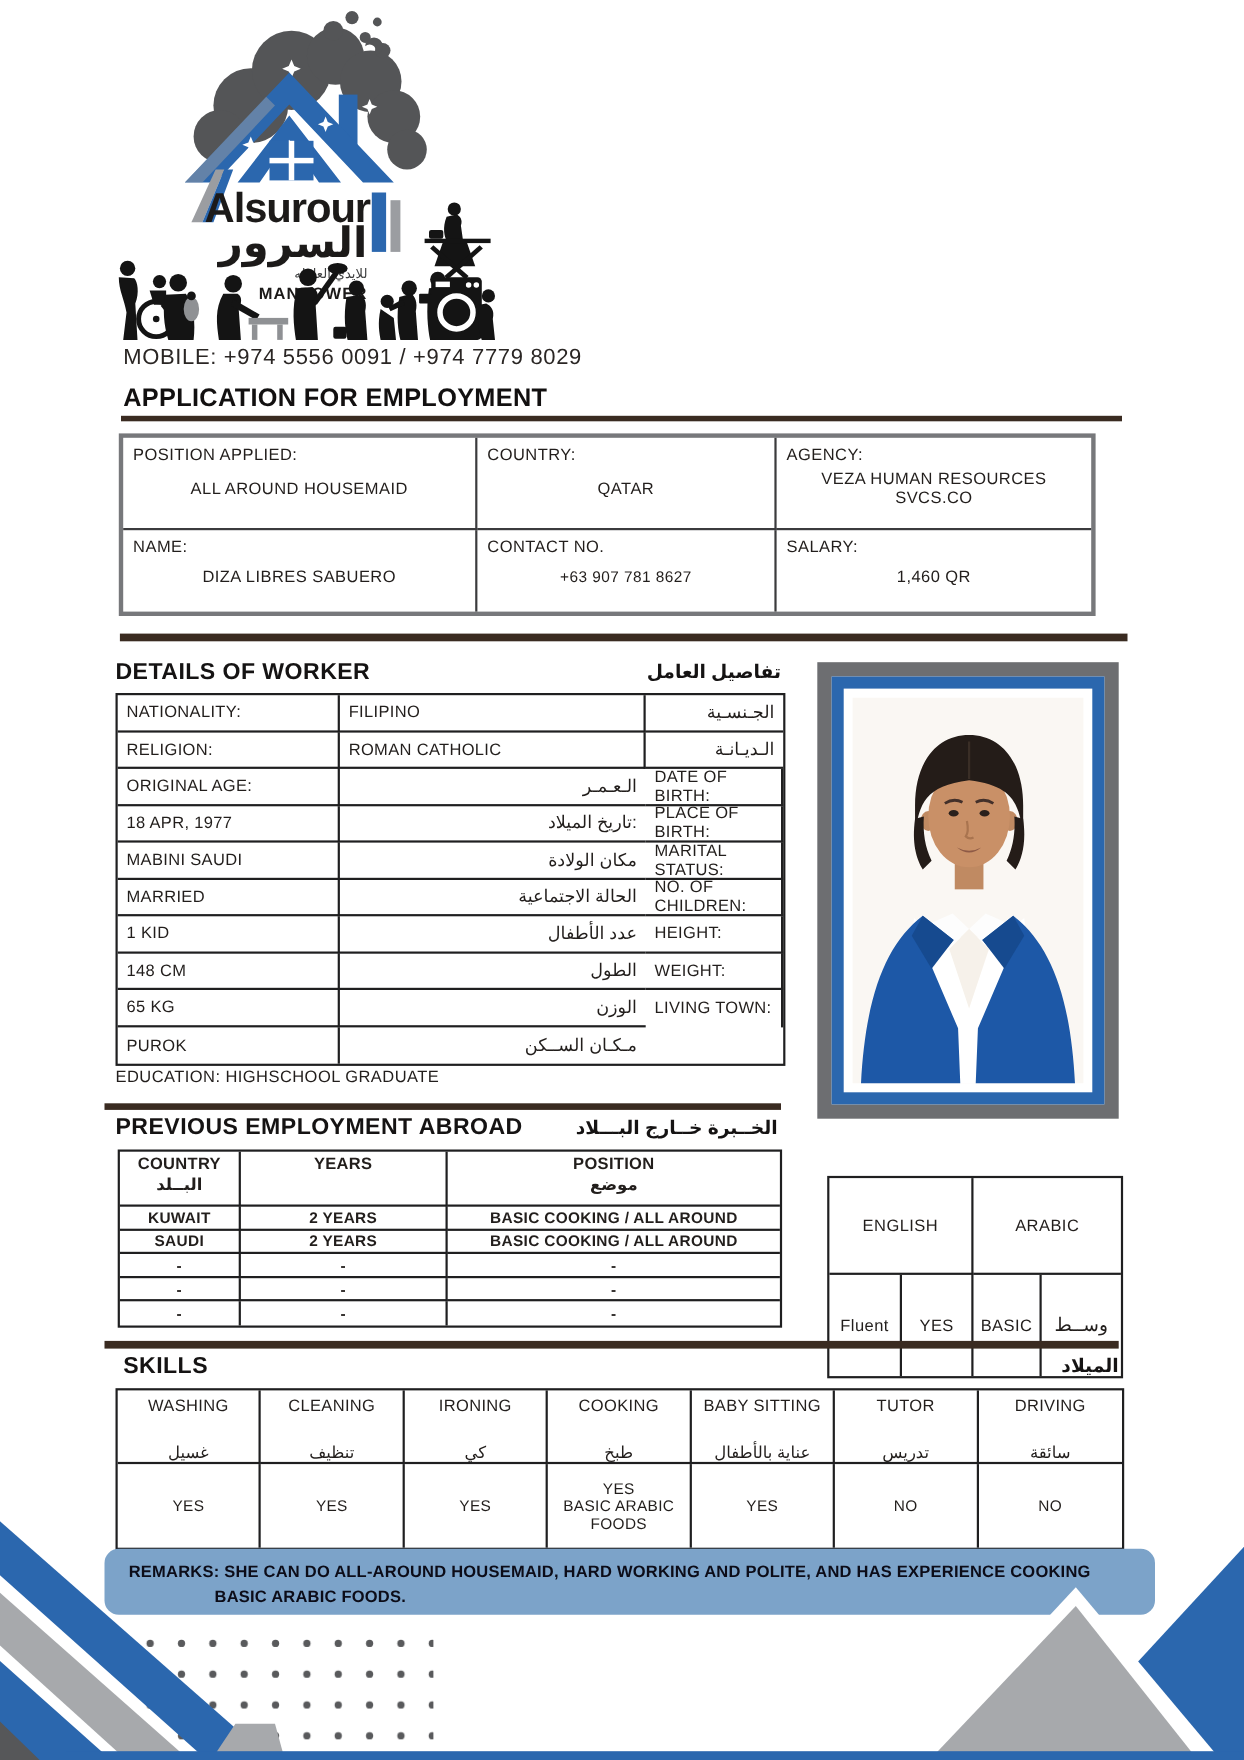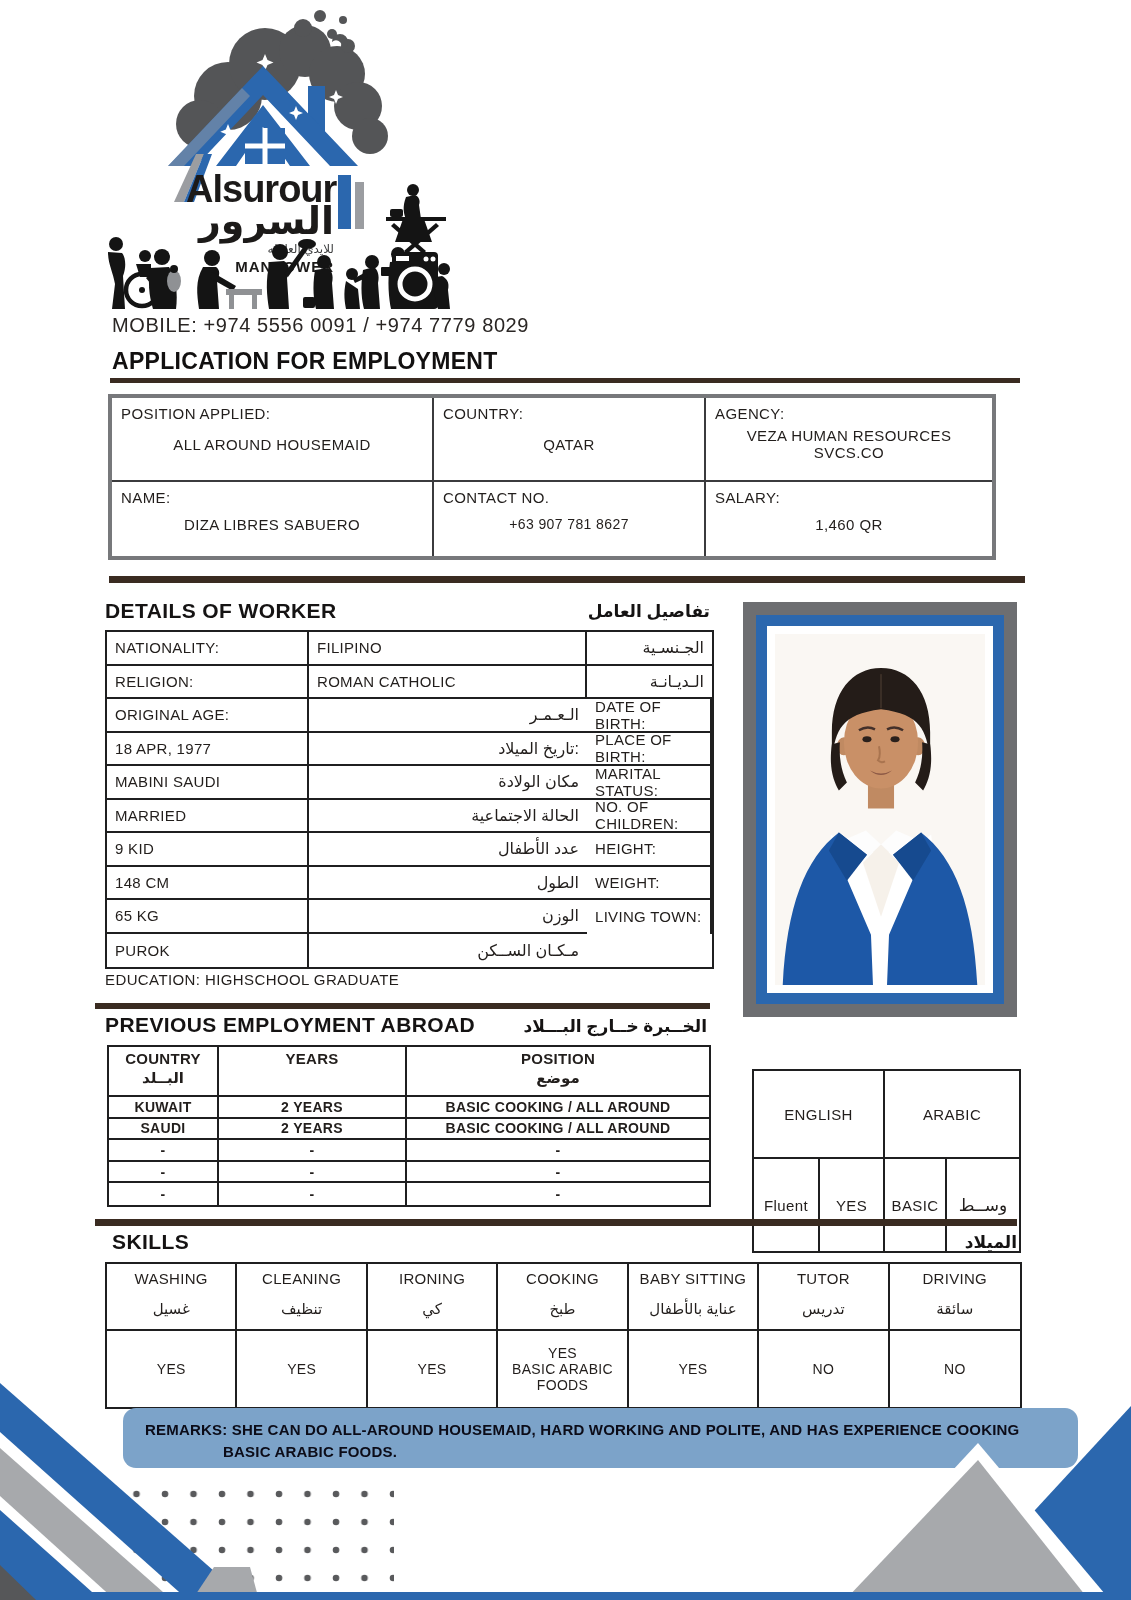--- a/index.html
+++ b/index.html
@@ -58,36 +58,36 @@
   .ltc.span2{grid-column:span 2;}
   .ltc.lastcol{border-right:none}
   .ltc.lastrow{border-bottom:none}
   .ltc.ar{font-size:17px;}
 
   
   .st{position:absolute;left:105px;top:1262px;width:913px;height:143px;border:2px solid var(--line);
       display:grid;grid-template-columns:repeat(7,1fr);grid-template-rows:67px 1fr;background:#fff;}
   .stc{border-right:2px solid var(--line);border-bottom:2px solid var(--line);display:flex;align-items:center;
        justify-content:center;text-align:center;font-size:14px;letter-spacing:.3px;}
-  .stc.head{flex-direction:column;gap:13px;padding-top:6px;justify-content:flex-start;font-size:15px;}
+  .stc.head{flex-direction:column;gap:24px;padding-top:6px;justify-content:flex-start;font-size:15px;}
   .stc.head .arword{font-size:15px;}
   .stc.lastcol{border-right:none}
   .stc.lastrow{border-bottom:none}
   .pre{white-space:pre-line;}
 
   
   .photo-outer{position:absolute;left:743px;top:602px;width:274px;height:415px;background:#6d6e71;
                padding:13px;box-sizing:border-box;}
   .photo-blue{width:100%;height:100%;background:#fff;border:11px solid var(--blue);box-sizing:border-box;padding:8px;}
   .photo-blue svg{display:block;width:100%;height:100%;}
 
   
   .remarks{position:absolute;left:95px;top:1408px;width:955px;height:60px;background:var(--remarks);
            border-radius:13px;font-weight:bold;font-size:15px;letter-spacing:.2px;color:#0c0c18;
-           padding-top:11px;box-sizing:border-box;line-height:1.45;margin-left:28px;}
+           padding-top:11px;box-sizing:border-box;line-height:1.45;}
   .remarks .l1{padding-left:22px;display:block;}
   .remarks .l2{padding-left:100px;display:block;}
 
   .edu{font-size:15px;letter-spacing:.4px;}
   svg text{font-family:"Liberation Sans","DejaVu Sans",sans-serif;}
 </style>
 </head>
 <body>
 
 <div class="page">
@@ -244,21 +244,21 @@
     <div class="dtc">DATE OF BIRTH:</div>
     <div class="dtc">18 APR, 1977</div>
     <div class="dtc lastcol">تاريخ الميلاد:</div>
     <div class="dtc">PLACE OF BIRTH:</div>
     <div class="dtc">MABINI SAUDI</div>
     <div class="dtc lastcol">مكان الولادة</div>
     <div class="dtc">MARITAL STATUS:</div>
     <div class="dtc">MARRIED</div>
     <div class="dtc lastcol">الحالة الاجتماعية</div>
     <div class="dtc">NO. OF CHILDREN:</div>
-    <div class="dtc">9 KID</div>
+    <div class="dtc">1 KID</div>
     <div class="dtc lastcol">عدد الأطفال</div>
     <div class="dtc">HEIGHT:</div>
     <div class="dtc">148 CM</div>
     <div class="dtc lastcol">الطول</div>
     <div class="dtc">WEIGHT:</div>
     <div class="dtc">65 KG</div>
     <div class="dtc lastcol">الوزن</div>
     <div class="dtc lastrow">LIVING TOWN:</div>
     <div class="dtc lastrow">PUROK</div>
     <div class="dtc lastcol lastrow">مـكـان الســكن</div>

